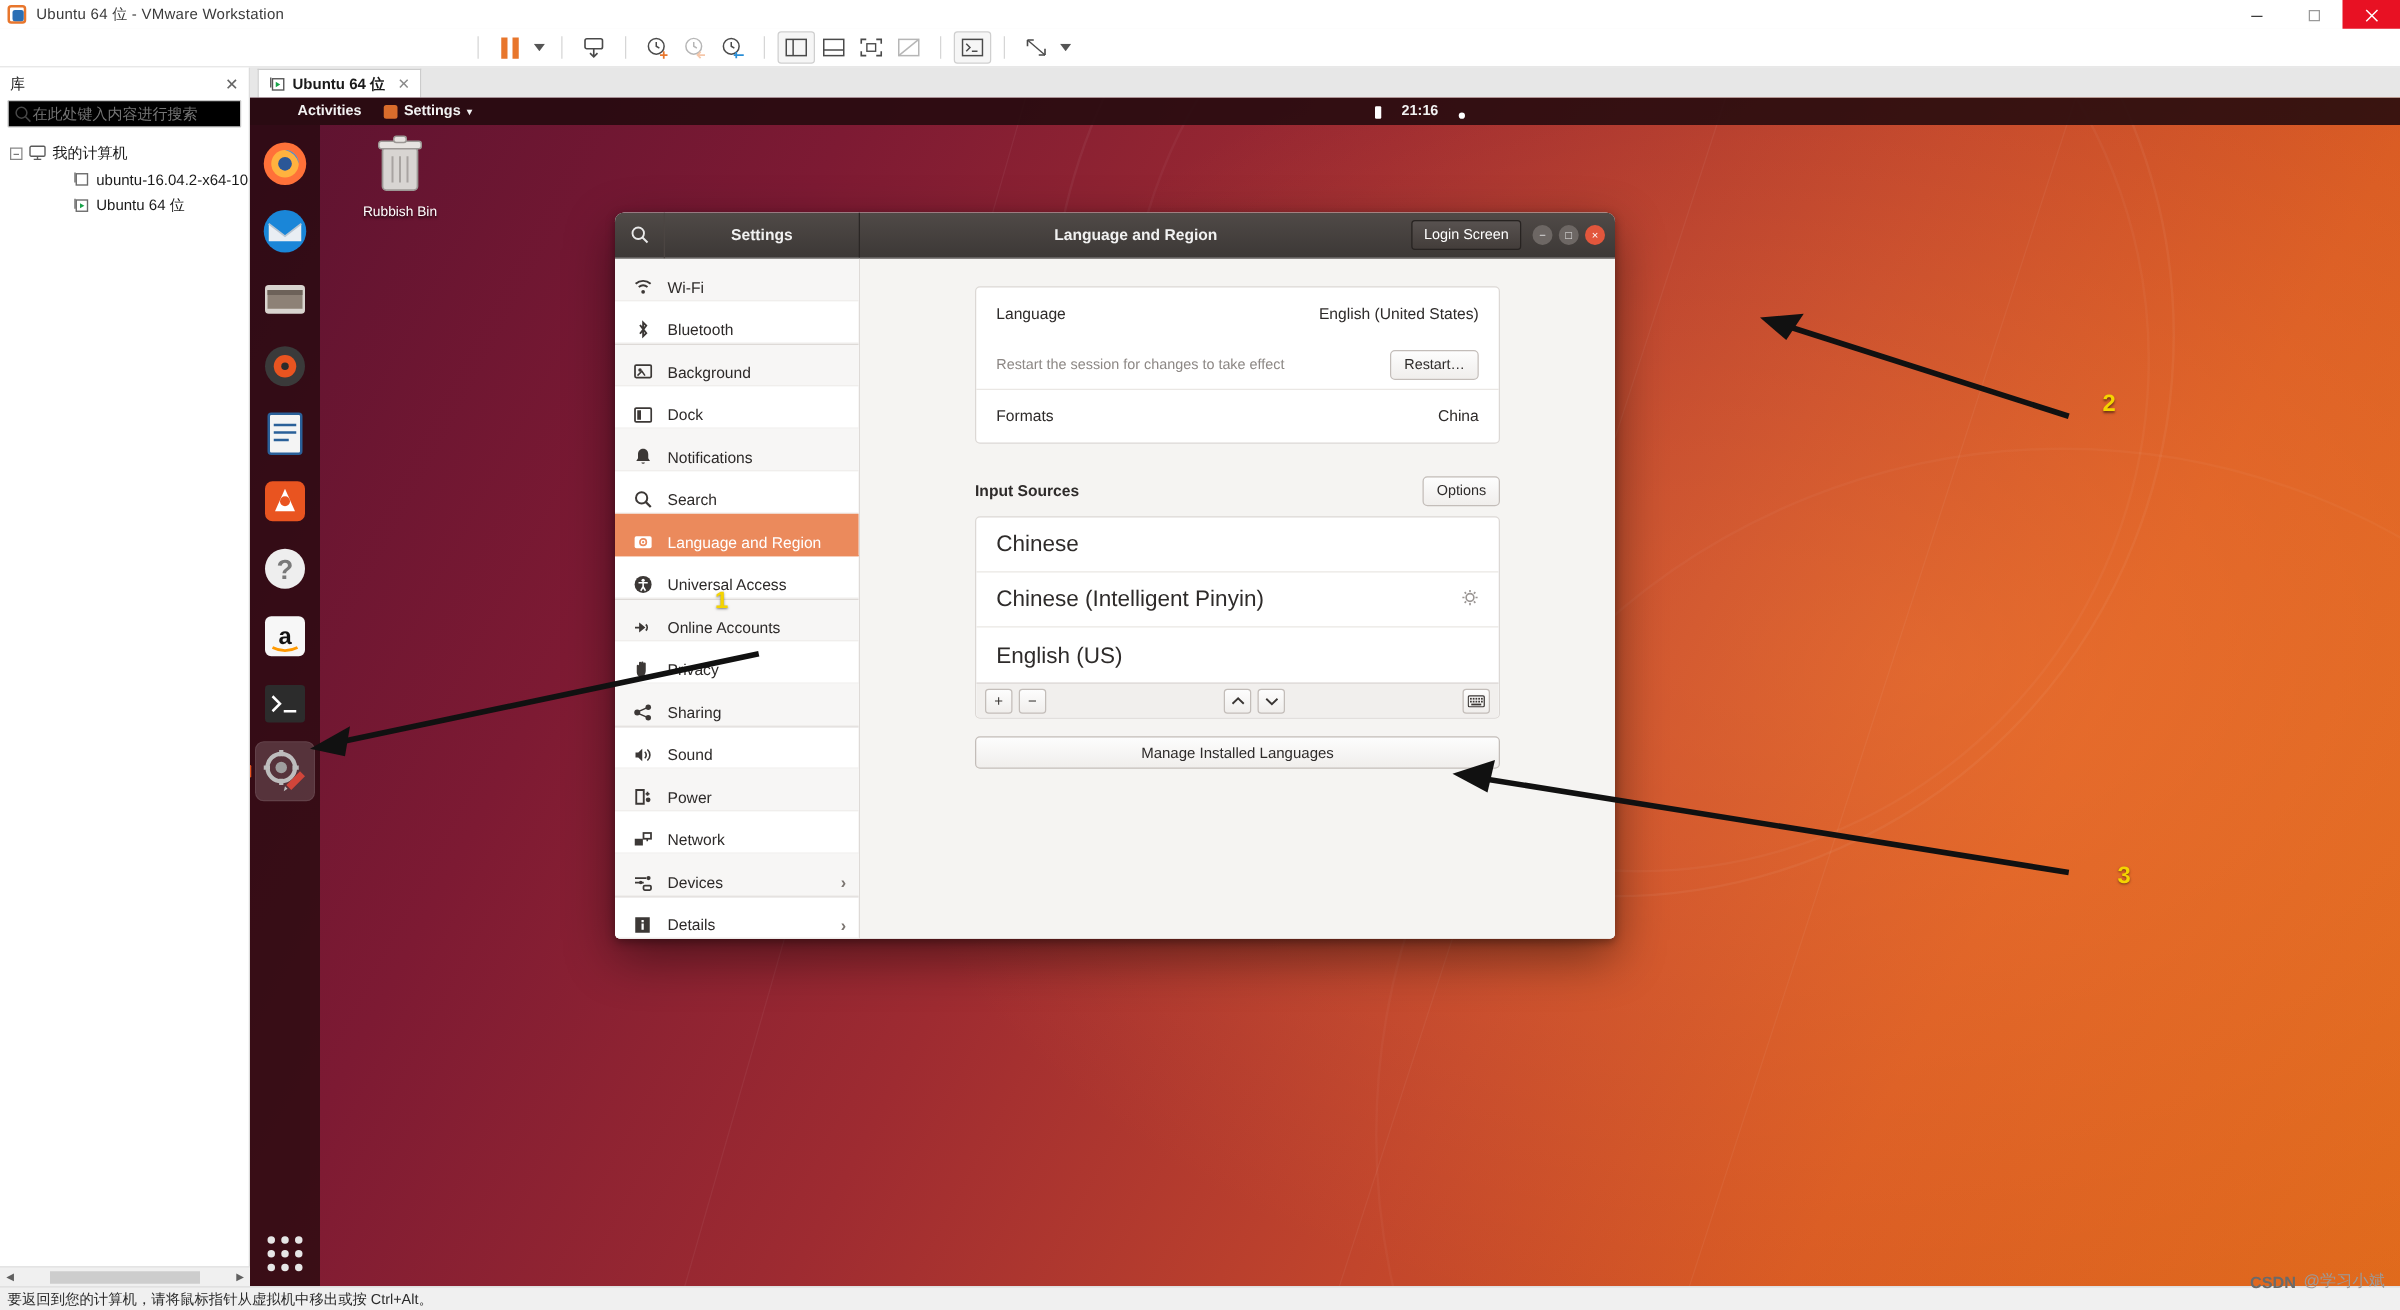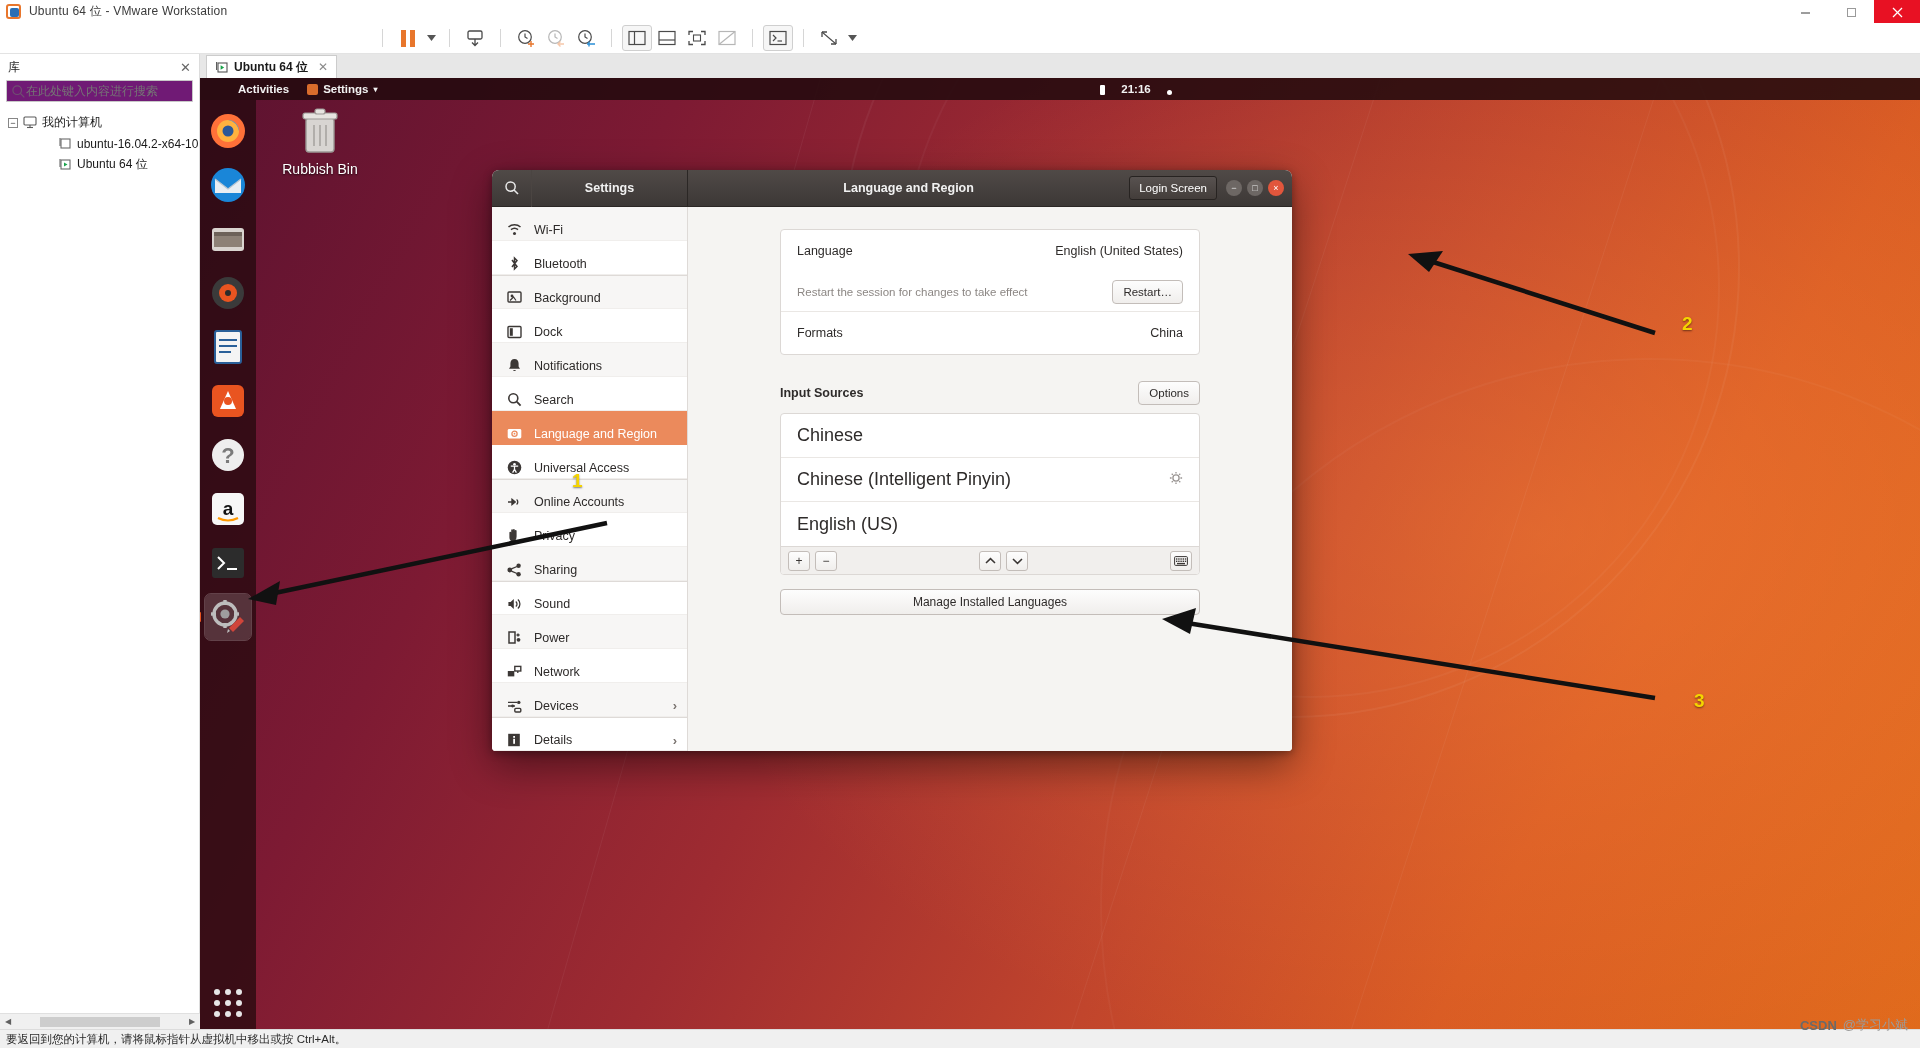--- a/index.html
+++ b/index.html
@@ -58,21 +58,21 @@
 
   
   .lib {
     position: absolute; left: 0; top: 54px; width: 200px; height: 975px;
     background: #ffffff; border-right: 1px solid #dcdcdc;
   }
   .lib-head { height: 26px; display:flex; align-items:center; justify-content: space-between; padding: 0 8px 0 8px;}
   .lib-head-title { font-size: 12px; color: #222; }
   .lib-head-x { font-size: 13px; color: #666; cursor: default; }
   .lib-search {
-    margin: 0 6px; height: 22px; border: 1px solid #c8c8c8; background:#701a75;
+    margin: 0 6px; height: 22px; border: 1px solid #c8c8c8; background:#000000;
     display:flex; align-items:center; padding: 0 4px; border-radius: 1px;
   }
   .lib-search .mag { width: 15px; height: 15px; flex:0 0 auto; opacity:.65; }
   .lib-search-input { border:0; outline:0; font-size:12px; color:#9a9a9a; width: 100%; font-family: inherit; background:transparent; }
   .lib-tree { margin-top: 10px; font-size: 12px; color: #1a1a1a; }
   .lib-row { height: 21px; display:flex; align-items:center; padding-left: 8px; gap: 5px; white-space: nowrap; overflow: hidden;}
   .lib-row.l2 { padding-left: 58px; }
   .tw { width:10px; height:10px; border:1px solid #878787; display:flex; align-items:center; justify-content:center; font-size:9px; line-height:8px; color:#333; background:#fff; flex:0 0 auto;}
   .lib-icon { width: 14px; height: 13px; flex: 0 0 auto; }
   .lib-hscroll {
@@ -152,21 +152,21 @@
   .dock-spacer { flex: 1 1 auto; }
   .dock-grid {
     margin-bottom: 14px; width: 38px; height: 24px;
     display:grid; grid-template-columns: repeat(3, 6px); grid-template-rows: repeat(3, 6px);
     gap: 5px; justify-content:center; align-content:center;
   }
   .dock-grid i { width:6px; height:6px; border-radius:50%; background:#e6e6e6; display:block;}
 
   
   .deskicon { position:absolute; left: 78px; top: 28px; width: 84px; text-align:center; color:#fff;}
-  .deskicon .lbl { font-size: 14px; line-height: 14px; text-shadow: 0 1px 2px rgba(0,0,0,.75); margin-top:2px;}
+  .deskicon .lbl { font-size: 11px; line-height: 14px; text-shadow: 0 1px 2px rgba(0,0,0,.75); margin-top:2px;}
 
   
   .swin {
     position:absolute; left: 292px; top: 92px; width: 800px; height: 581px;
     border-radius: 7px 7px 4px 4px; overflow:hidden;
     box-shadow: 0 14px 40px rgba(0,0,0,.45), 0 2px 8px rgba(0,0,0,.35);
     background:#fff;
     display:flex; flex-direction:column;
   }
   .sheader {

